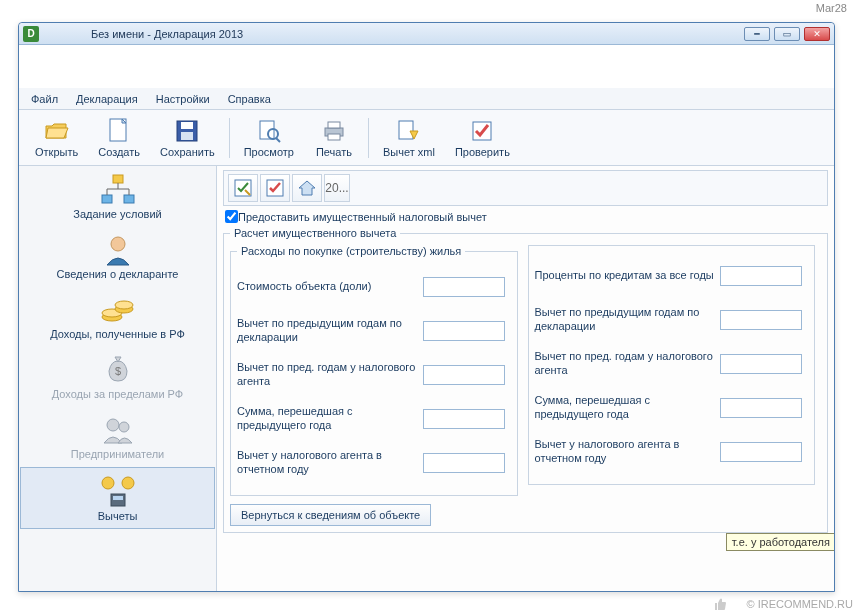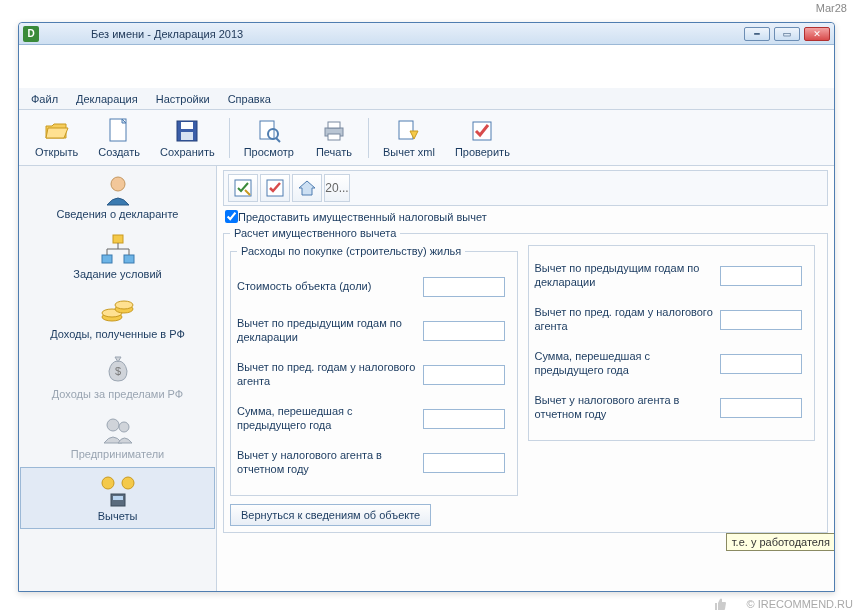--- a/index.html
+++ b/index.html
@@ -135,43 +135,43 @@
           </svg>
         </div>
       <span class="lbl">Проверить</span>
     </div>
   </div>
 
   <div class="body">
     <div class="sidebar">
       <div class="sb-item">
         <div class="ic">
-            <svg width="34" height="34">
-              <circle cx="17" cy="11" r="7" fill="#f2c79a" stroke="#c49760"></circle>
-              <path d="M6 32 Q17 18 28 32 Z" fill="#3a7ab0" stroke="#2a5a88"></path>
-            </svg>
-          </div>
-        <span>Сведения о декларанте</span>
-      </div>
-      <div class="sb-item">
-        <div class="ic">
             <svg width="40" height="34">
               <rect x="15" y="2" width="10" height="8" fill="#f4c94a" stroke="#c99a20"></rect>
               <rect x="4" y="22" width="10" height="8" fill="#6db4e6" stroke="#3a7ab0"></rect>
               <rect x="26" y="22" width="10" height="8" fill="#6db4e6" stroke="#3a7ab0"></rect>
               <line x1="20" y1="10" x2="20" y2="16" stroke="#666"></line>
               <line x1="9" y1="22" x2="9" y2="16" stroke="#666"></line>
               <line x1="31" y1="22" x2="31" y2="16" stroke="#666"></line>
               <line x1="9" y1="16" x2="31" y2="16" stroke="#666"></line>
             </svg>
           </div>
         <span>Задание условий</span>
       </div>
       <div class="sb-item">
         <div class="ic">
+            <svg width="34" height="34">
+              <circle cx="17" cy="11" r="7" fill="#f2c79a" stroke="#c49760"></circle>
+              <path d="M6 32 Q17 18 28 32 Z" fill="#3a7ab0" stroke="#2a5a88"></path>
+            </svg>
+          </div>
+        <span>Сведения о декларанте</span>
+      </div>
+      <div class="sb-item">
+        <div class="ic">
             <svg width="36" height="30">
               <ellipse cx="12" cy="22" rx="10" ry="4" fill="#f4c94a" stroke="#c99a20"></ellipse>
               <ellipse cx="12" cy="18" rx="10" ry="4" fill="#ffe191" stroke="#c99a20"></ellipse>
               <ellipse cx="24" cy="14" rx="9" ry="4" fill="#f4c94a" stroke="#c99a20"></ellipse>
               <ellipse cx="24" cy="10" rx="9" ry="4" fill="#ffe191" stroke="#c99a20"></ellipse>
             </svg>
           </div>
         <span>Доходы, полученные в РФ</span>
       </div>
       <div class="sb-item disabled">
@@ -260,20 +260,24 @@
                 </div>
               <div class="field-row">
                   <div class="flabel">Вычет у налогового агента в отчетном году</div>
                   <input style="">
                 </div>
             </fieldset>
           </div>
           <div class="col">
             <fieldset>
               <div class="field-row">
+                  <div class="flabel">Проценты по кредитам за все годы</div>
+                  <input style="">
+                </div>
+              <div class="field-row">
                   <div class="flabel">Вычет по предыдущим годам по декларации</div>
                   <input style="">
                 </div>
               <div class="field-row">
                   <div class="flabel">Вычет по пред. годам у налогового агента</div>
                   <input style="">
                 </div>
               <div class="field-row">
                   <div class="flabel">Сумма, перешедшая с предыдущего года</div>
                   <input style="">

